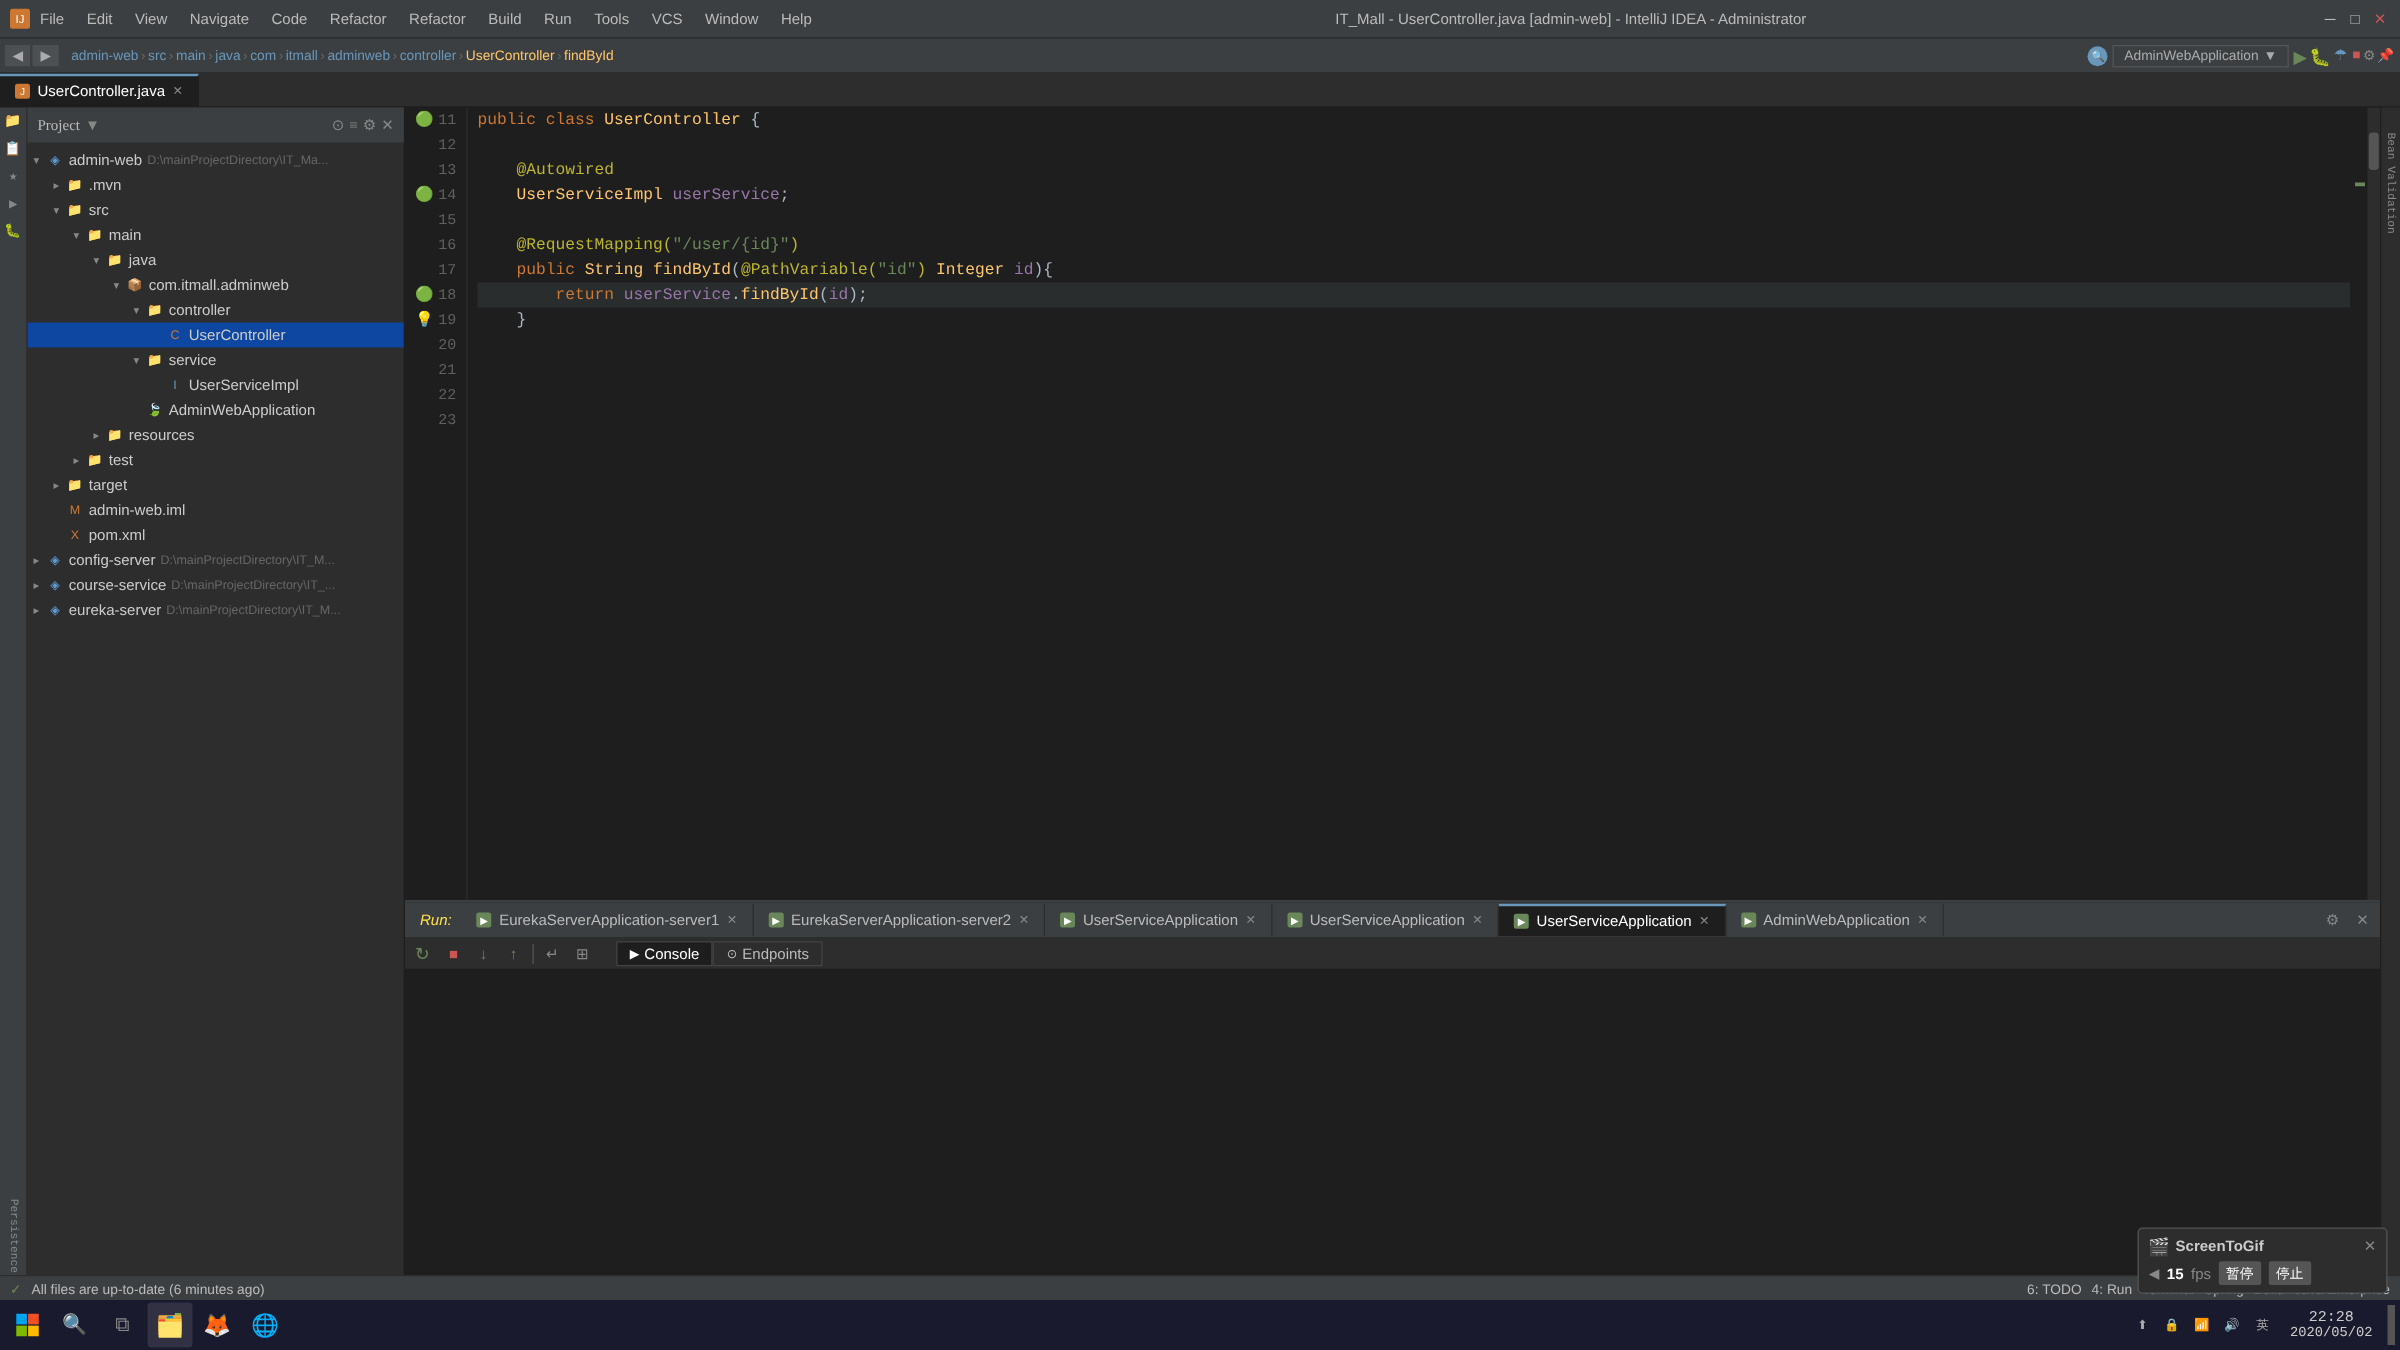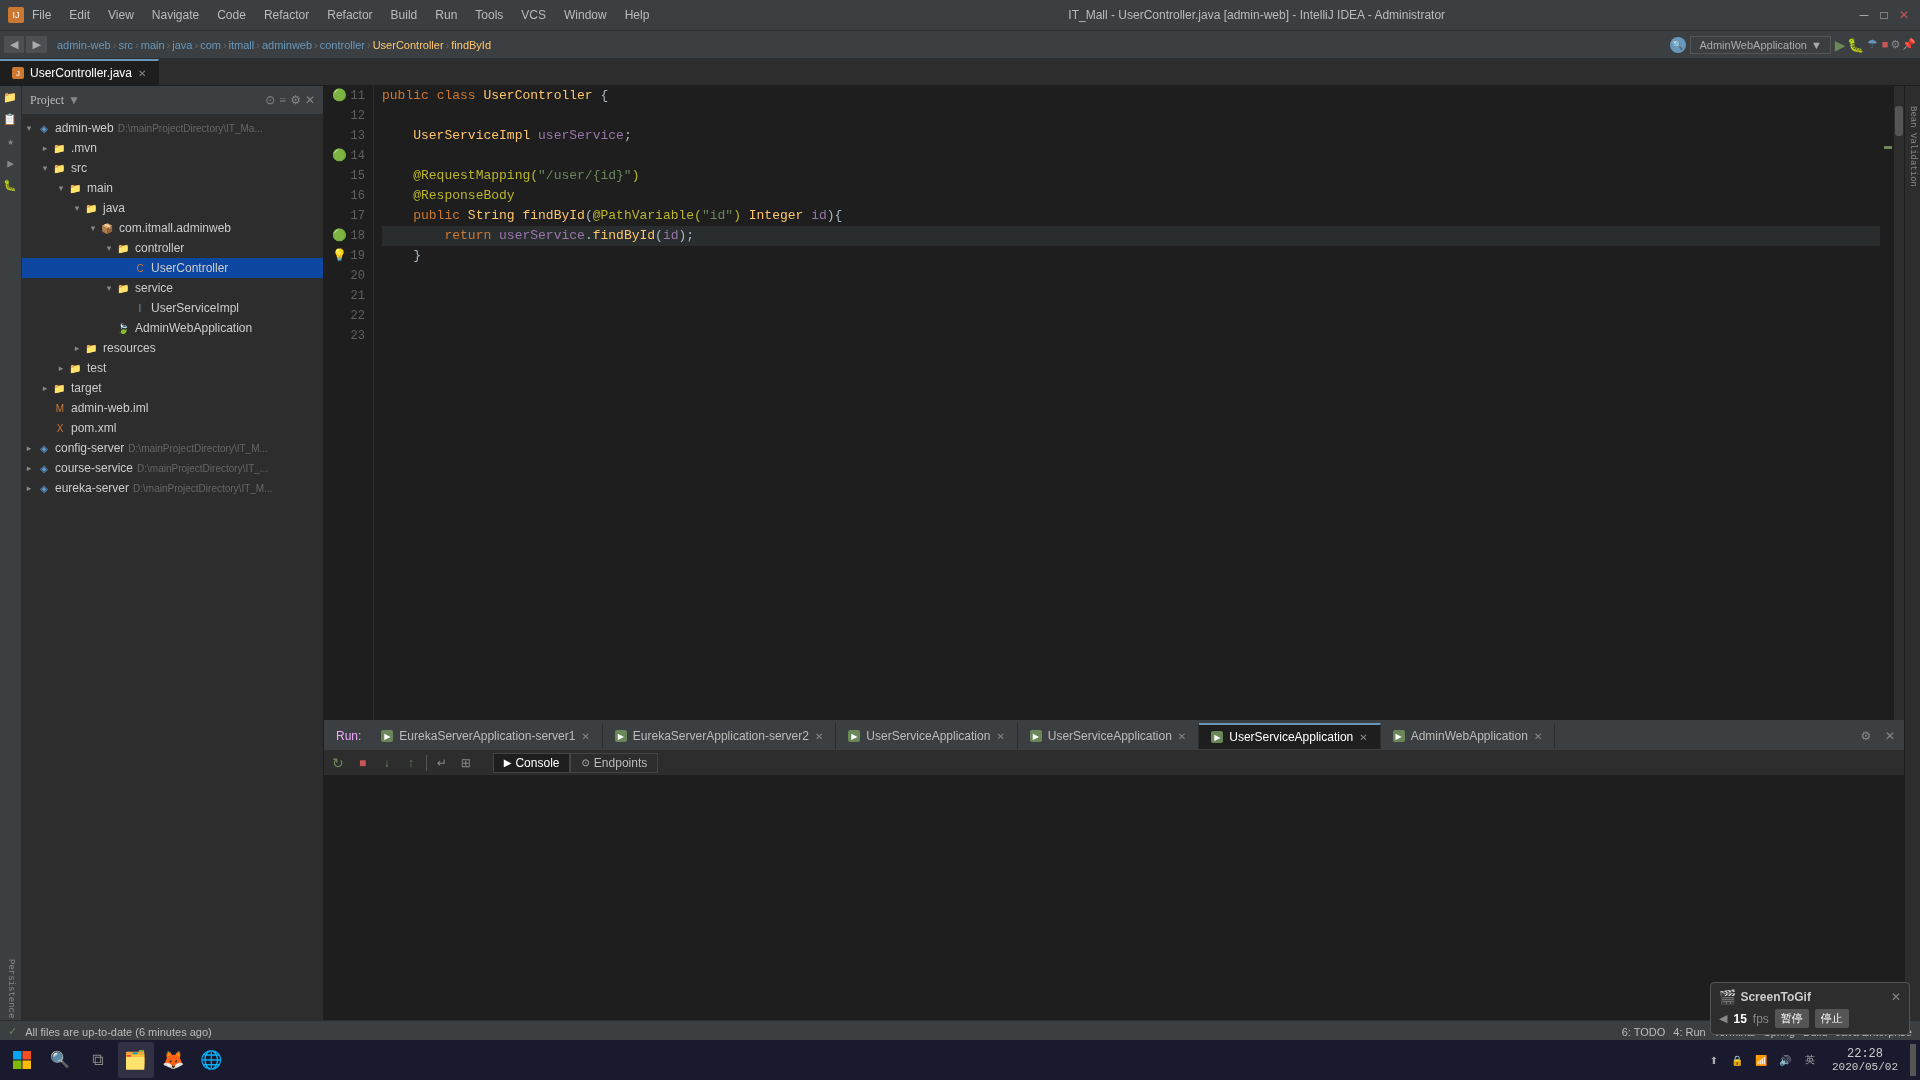--- a/index.html
+++ b/index.html
@@ -185,21 +185,21 @@
     .run-tab-bar {
       height: 28px;
       background: #3c3f41;
       display: flex;
       align-items: center;
       padding: 0 4px;
       gap: 0;
       font-family: Arial, sans-serif;
       font-size: 12px;
     }
-    .run-label { color: #f0abfc; padding: 0 8px; }
+    .run-label { color: #fde047; padding: 0 8px; font-style: italic; }
     .run-tab {
       height: 26px;
       padding: 0 12px;
       display: flex;
       align-items: center;
       gap: 6px;
       cursor: pointer;
       color: #bbbbbb;
       border-right: 1px solid #2d2d2d;
     }
@@ -631,36 +631,36 @@
 
         <div class="code-line">
           <span class="kw">public</span>&nbsp;
           <span class="kw">class</span>&nbsp;
           <span class="cls">UserController</span>&nbsp;
           <span class="plain">{</span>
         </div>
 
         <div class="code-line"></div>
 
+        <div class="code-line">
+          &nbsp;&nbsp;&nbsp;&nbsp;<span class="ann">@Autowired</span>
+        </div>
 
         <div class="code-line">
           &nbsp;&nbsp;&nbsp;&nbsp;<span class="cls">UserServiceImpl</span>&nbsp;
           <span class="var">userService</span>
           <span class="plain">;</span>
         </div>
 
         <div class="code-line"></div>
 
         <div class="code-line">
           &nbsp;&nbsp;&nbsp;&nbsp;<span class="ann">@RequestMapping(</span><span class="str">"/user/{id}"</span><span class="ann">)</span>
         </div>
 
-        <div class="code-line">
-          &nbsp;&nbsp;&nbsp;&nbsp;<span class="ann">@ResponseBody</span>
-        </div>
 
         <div class="code-line">
           &nbsp;&nbsp;&nbsp;&nbsp;<span class="kw">public</span>&nbsp;
           <span class="cls">String</span>&nbsp;
           <span class="fn">findById</span><span class="plain">(</span><span class="ann">@PathVariable(</span><span class="str">"id"</span><span class="ann">)</span>&nbsp;
           <span class="cls">Integer</span>&nbsp;
           <span class="param">id</span><span class="plain">){</span>
         </div>
 
         <div class="code-line highlighted">

